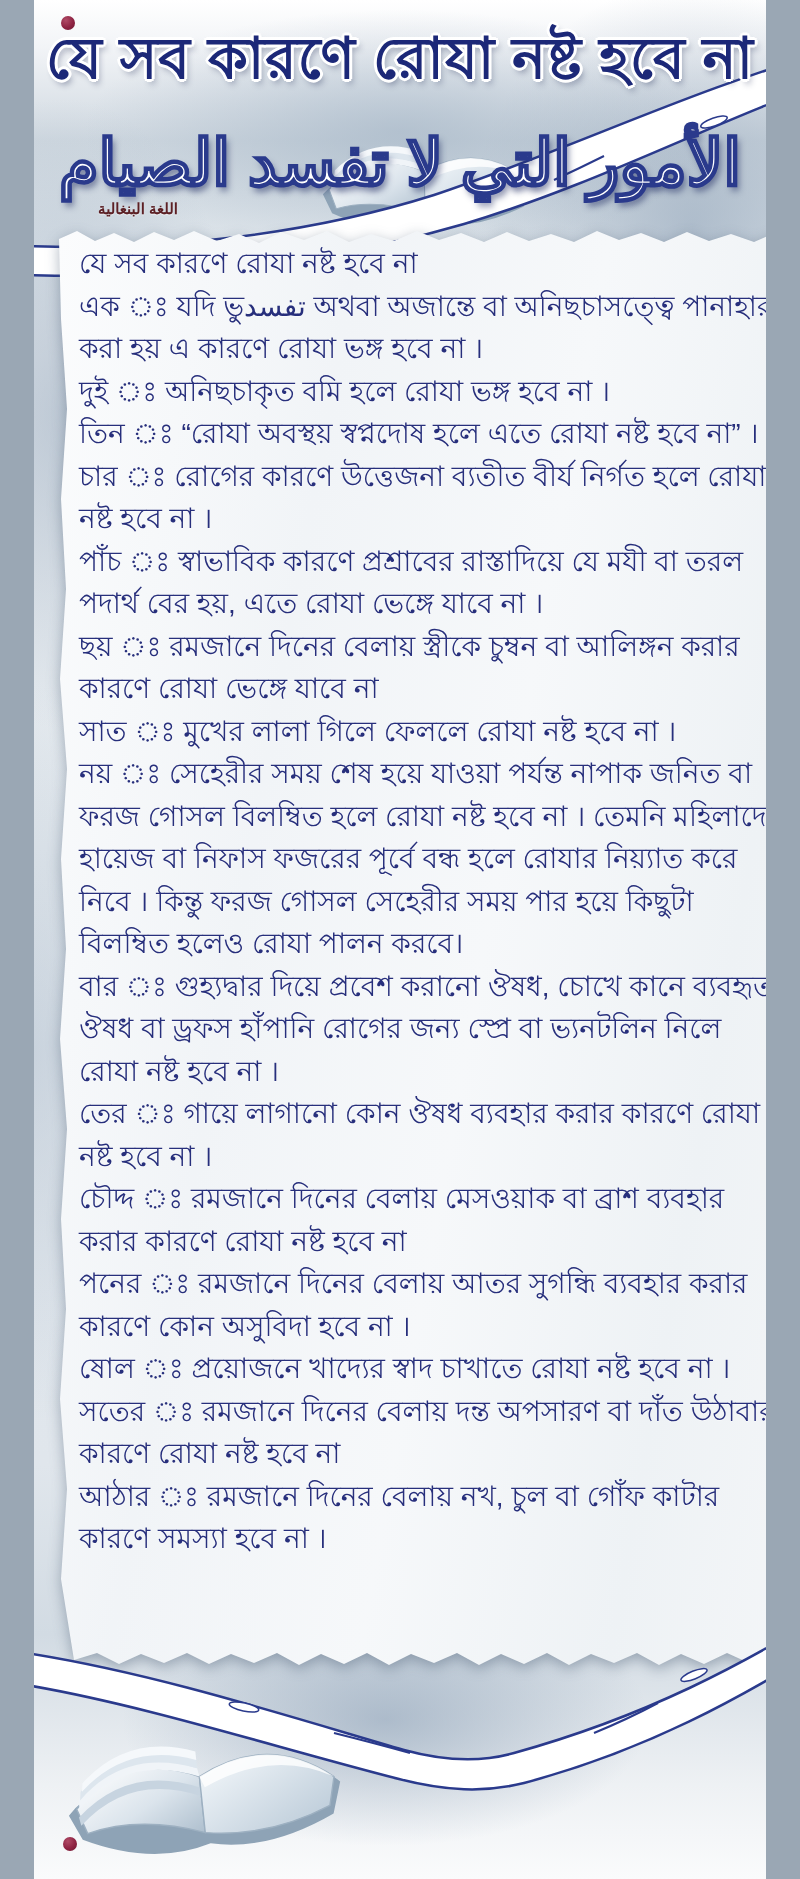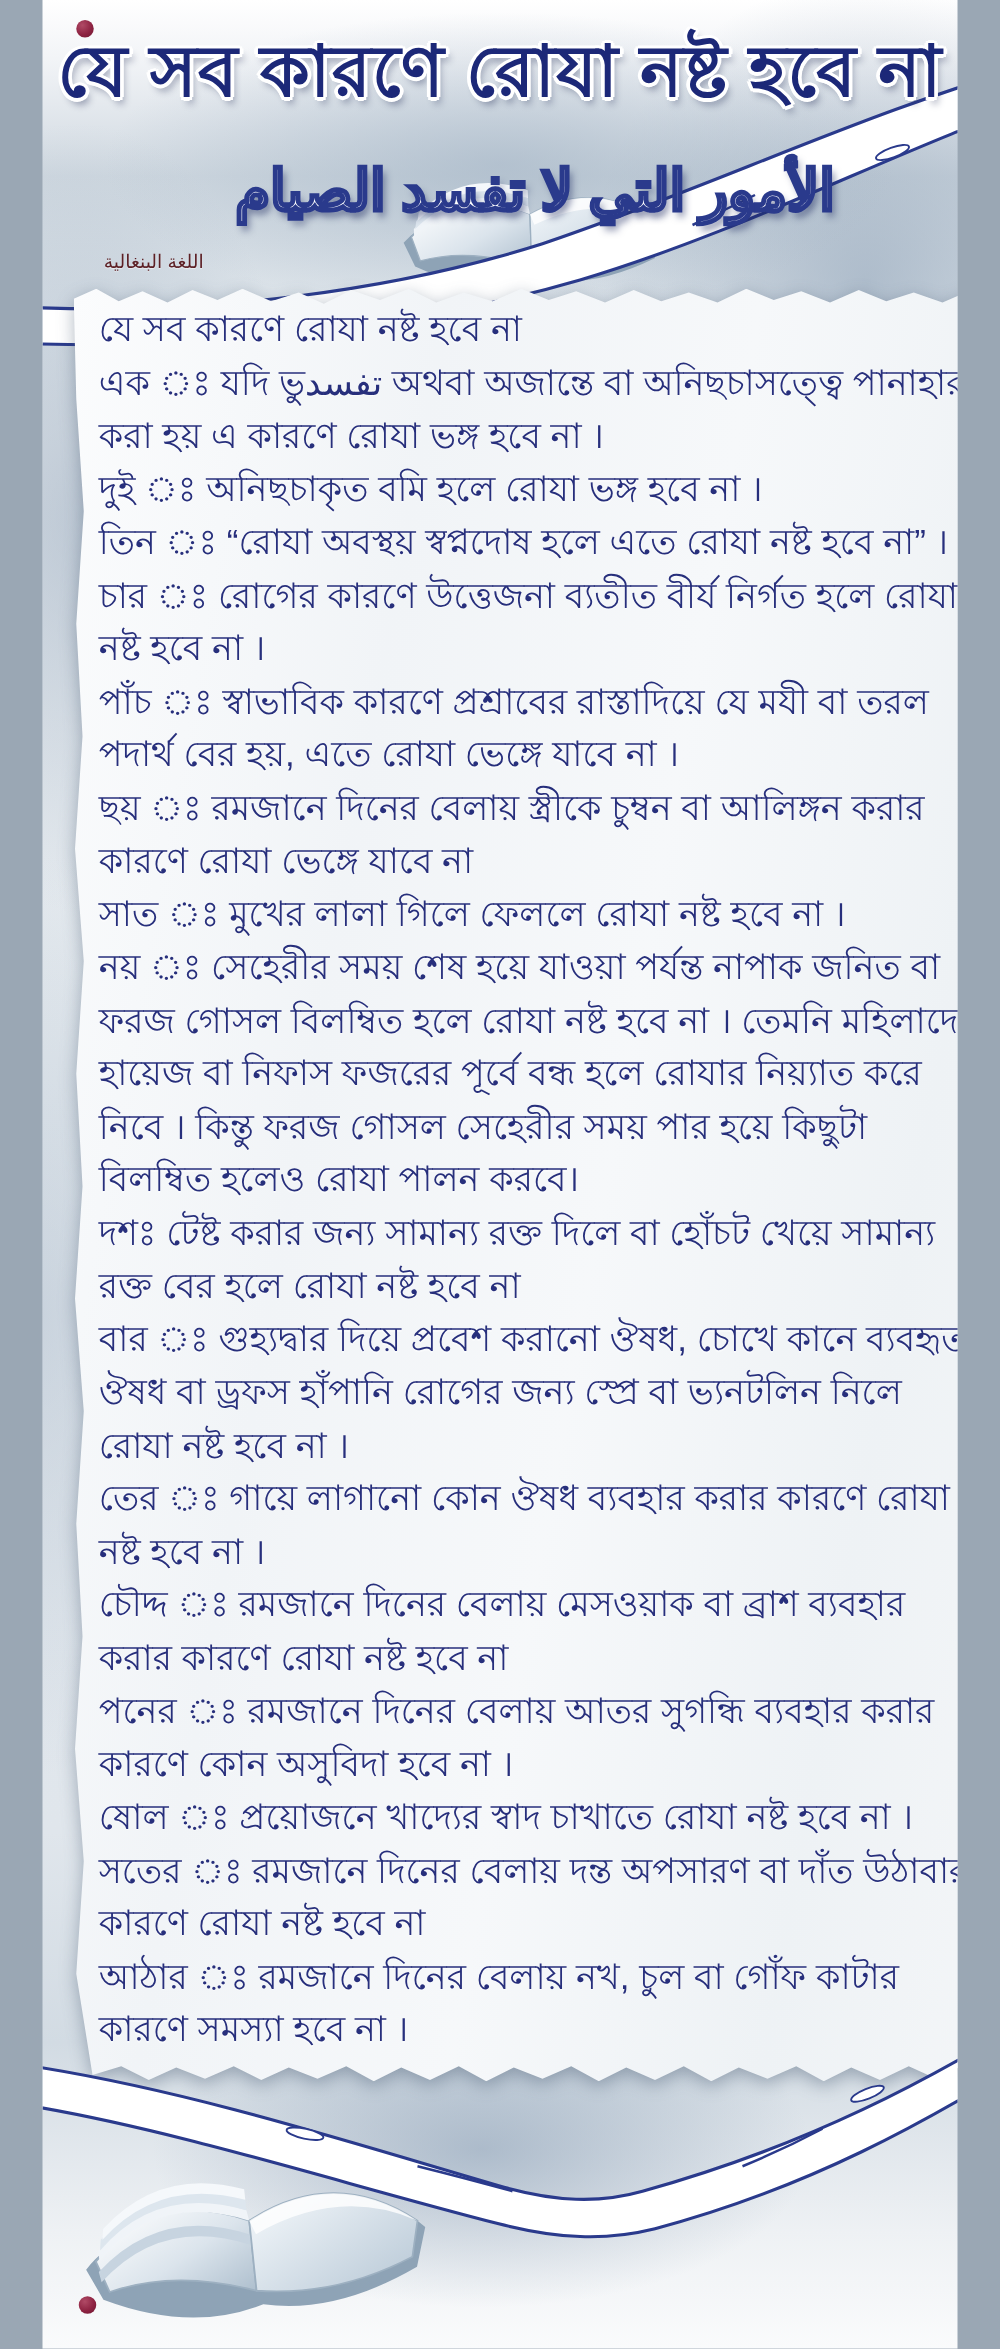--- a/index.html
+++ b/index.html
@@ -38,30 +38,29 @@
     text-align:center;font-size:57px;font-weight:bold;line-height:1.15;
     color:#1c2878;letter-spacing:1px;
     text-shadow:
       -2px -2px 0 #fff, 2px -2px 0 #fff, -2px 2px 0 #fff, 2px 2px 0 #fff,
       -3px 0 0 #fff, 3px 0 0 #fff, 0 -3px 0 #fff, 0 3px 0 #fff,
       3px 5px 6px rgba(40,50,90,.40);
   }
   .title-ar{
     position:absolute;left:0;top:128px;width:100%;z-index:4;
     direction:rtl;text-align:center;
-    font-size:45px;font-weight:bold;line-height:1.1;
+    font-size:64px;font-weight:bold;line-height:1.1;
     color:#ffffff;
     -webkit-text-stroke:2.5px #2a3a8c;
     text-shadow:3px 5px 6px rgba(30,42,96,.5);
-    padding-left:28px;
   }
   .lang-label{
     position:absolute;left:34px;top:200px;width:110px;z-index:5;
-    direction:rtl;text-align:center;
-    font-size:15px;font-weight:normal;color:#5c2025;
+    direction:rtl;text-align:right;
+    font-size:15px;font-weight:bold;color:#5c2025;
     text-shadow:0 1px 1px rgba(255,255,255,.6);
   }
 
   .paper-wrap{
     position:absolute;left:25px;top:229px;width:750px;height:1437px;z-index:6;
     filter:drop-shadow(0 4px 7px rgba(55,75,100,.40));
   }
   .paper{
     position:absolute;inset:0;
     background:linear-gradient(100deg,#fbfcfd 0%,#f1f4f7 30%,#f6f8fa 55%,#eef2f5 80%,#f4f6f8 100%);
@@ -138,21 +137,20 @@
       <div class="body-text">
         <p>যে সব কারণে রোযা নষ্ট হবে না</p>
         <p>এক ঃ যদি ভুتفسد  অথবা অজান্তে  বা অনিছচাসত্ত্বে পানাহার করা হয় এ কারণে রোযা ভঙ্গ হবে না ।</p>
         <p>দুই ঃ অনিছচাকৃত  বমি হলে রোযা ভঙ্গ হবে না  ।</p>
         <p>তিন ঃ “রোযা অবস্থয় স্বপ্নদোষ হলে এতে  রোযা নষ্ট হবে না”  ।</p>
         <p>চার ঃ রোগের কারণে উত্তেজনা ব্যতীত বীর্য নির্গত হলে রোযা নষ্ট হবে না ।</p>
         <p>পাঁচ ঃ স্বাভাবিক কারণে প্রশ্রাবের রাস্তাদিয়ে যে মযী বা তরল পদার্থ বের হয়,  এতে রোযা ভেঙ্গে যাবে  না ।</p>
         <p>ছয় ঃ রমজানে দিনের বেলায় স্ত্রীকে চুম্বন বা আলিঙ্গন করার কারণে রোযা ভেঙ্গে যাবে না</p>
         <p>সাত ঃ মুখের লালা গিলে ফেললে রোযা নষ্ট হবে না ।</p>
         <p>নয় ঃ সেহেরীর সময় শেষ হয়ে যাওয়া পর্যন্ত নাপাক জনিত বা ফরজ গোসল বিলম্বিত হলে রোযা নষ্ট হবে না । তেমনি মহিলাদের হায়েজ বা নিফাস  ফজরের পূর্বে বন্ধ হলে রোযার নিয়্যাত করে নিবে  । কিন্তু ফরজ গোসল  সেহেরীর সময় পার হয়ে কিছুটা বিলম্বিত হলেও রোযা পালন করবে।</p>
-        <p>দশঃ টেষ্ট করার জন্য সামান্য রক্ত দিলে বা হোঁচট খেয়ে সামান্য রক্ত বের হলে  রোযা নষ্ট হবে না</p>
         <p>বার ঃ গুহ্যদ্বার দিয়ে প্রবেশ করানো ঔষধ,  চোখে কানে  ব্যবহৃত ঔষধ বা ড্রফস হাঁপানি রোগের জন্য স্প্রে বা ভ্যনটলিন নিলে রোযা নষ্ট হবে না ।</p>
         <p>তের ঃ গায়ে লাগানো কোন ঔষধ ব্যবহার করার কারণে রোযা নষ্ট হবে না ।</p>
         <p>চৌদ্দ ঃ রমজানে দিনের বেলায়  মেসওয়াক বা ব্রাশ ব্যবহার করার কারণে রোযা নষ্ট হবে না</p>
         <p>পনের ঃ রমজানে দিনের বেলায় আতর সুগন্ধি ব্যবহার করার কারণে কোন অসুবিদা হবে না ।</p>
         <p>ষোল ঃ প্রয়োজনে খাদ্যের স্বাদ চাখাতে রোযা নষ্ট হবে না ।</p>
         <p>সতের ঃ রমজানে দিনের বেলায় দন্ত অপসারণ  বা দাঁত উঠাবার কারণে রোযা নষ্ট হবে না</p>
         <p>আঠার ঃ রমজানে দিনের বেলায় নখ,  চুল বা গোঁফ কাটার কারণে সমস্যা হবে না ।</p>
       </div>
     </div>
   </div>

